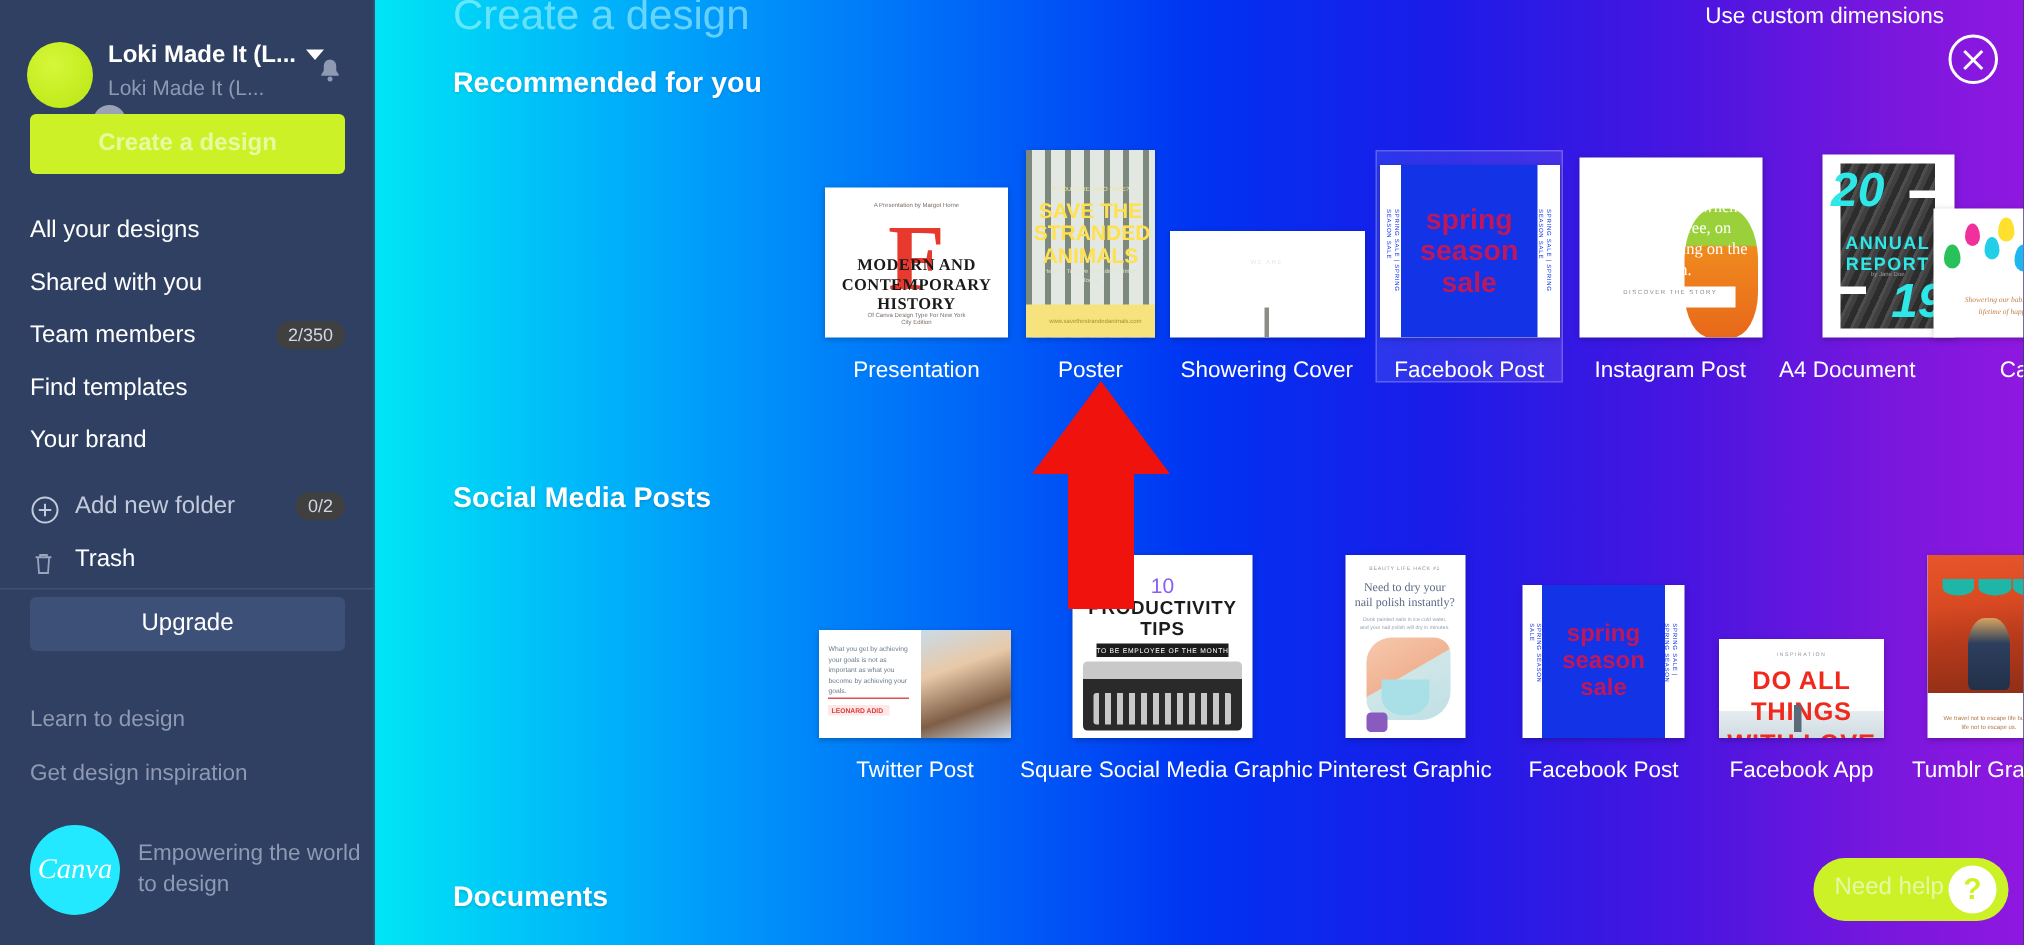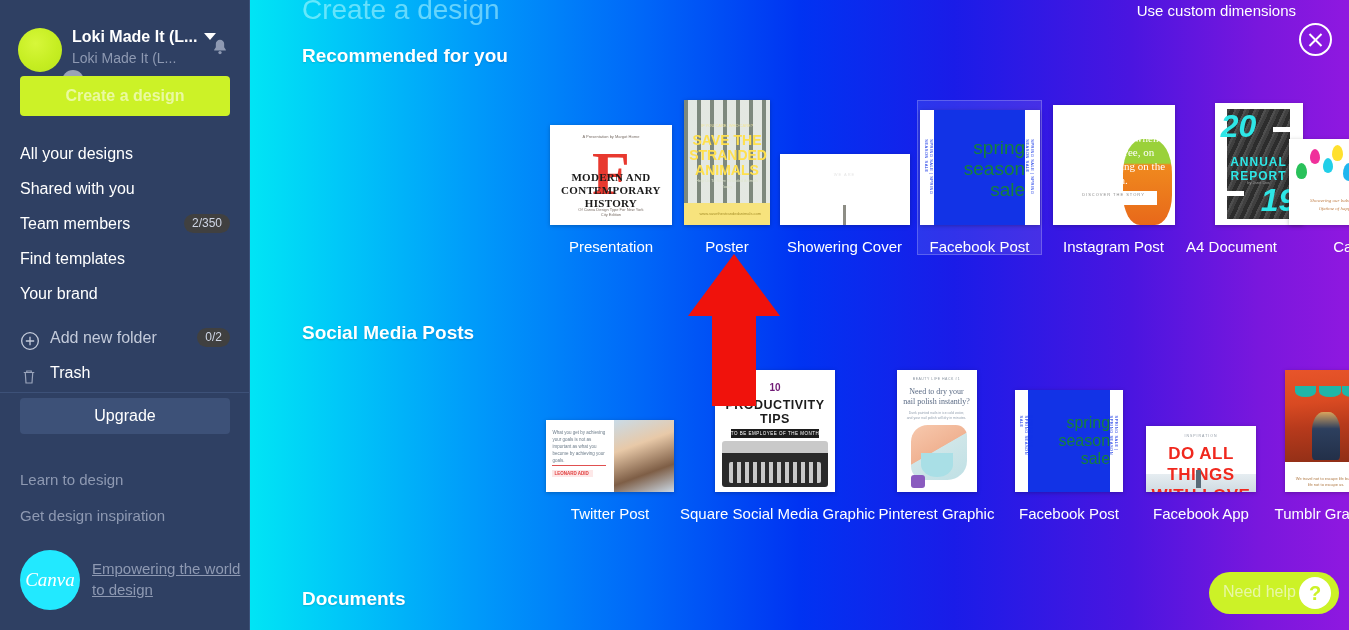--- a/index.html
+++ b/index.html
@@ -80,21 +80,21 @@
 
   .brand { position:absolute; left:20px; top:550px; width:230px; height:62px; }
   .brand-logo {
     position:absolute; left:0; top:0; width:60px; height:60px; border-radius:50%;
     background:#22e9ff;
     color:#ffffff; font-family:"Liberation Serif", serif; font-style:italic;
     font-size:19px; display:flex; align-items:center; justify-content:center;
   }
   .brand-text {
     position:absolute; left:72px; top:8px; width:150px;
-    color:#8e99b2; font-size:15px; line-height:21px;text-decoration:underline;
+    color:#8e99b2; font-size:15px; line-height:21px;
   }
 
   
   .main {
     position:absolute; left:250px; top:0; width:1099px; height:630px;
     background:linear-gradient(to right,
        #00e5f5 0%, #00c8f8 8%, #009cfa 20%, #0066f8 36%,
        #0033f2 50%, #1a1ce8 64%, #4a15e0 80%, #7a17dd 92%, #8f18e0 100%);
     overflow:hidden;
   }
@@ -176,21 +176,21 @@
   .t-fbcover .scr {
     position:absolute; left:0; top:36%; width:100%; text-align:center;
     color:#ffffff; font-family:"Liberation Serif",serif; font-style:italic; font-size:20px;
   }
   .t-fbcover .pole { position:absolute; left:49%; bottom:0; width:3px; height:28%; background:#8d8d85; }
 
   .t-spring { position:relative; background:#ffffff; }
   .t-spring .mid { position:absolute; left:12%; top:0; width:76%; height:100%; background:#1233e6; }
   .t-spring .txt {
     position:absolute; left:12%; top:50%; transform:translateY(-50%); width:76%;
-    text-align:right; color:#15803d; font-weight:normal; font-size:19px; line-height:21px;
+    text-align:center; color:#be185d; font-weight:bold; font-size:19px; line-height:21px;
   }
   .t-spring .sidetxt {
     position:absolute; top:50%; color:#1233e6; font-size:4px; letter-spacing:.5px;
     writing-mode:vertical-rl; transform:translateY(-50%);
   }
   .t-spring .sidetxt.l { left:3.5%; }
   .t-spring .sidetxt.r { right:3.5%; }
 
   .t-insta { position:relative; background:linear-gradient(180deg,#5fd0c8 0%,#7fd8c0 45%,#e4b95f 72%,#d9a64f 100%); }
   .t-insta .pine {
@@ -229,21 +229,21 @@
   .t-twitter { position:relative; background:#ffffff; }
   .t-twitter .photo { position:absolute; right:0; top:0; width:47%; height:100%;
       background:linear-gradient(160deg,#c9dbe8 0%,#e8c9a8 35%,#7e5e46 70%,#cbd9e6 100%); }
   .t-twitter .txt { position:absolute; left:5%; top:12%; width:42%; color:#6a7a88; font-size:4.5px; line-height:7px; }
   .t-twitter .line { position:absolute; left:5%; top:62%; width:42%; height:1px; background:#e05050; }
   .t-twitter .tag { position:absolute; left:5%; top:70%; width:32%; height:9%; background:#fde8e8; }
   .t-twitter .tag span { color:#e03b3b; font-size:4.5px; font-weight:bold; padding-left:2px; line-height:1.6; display:block; }
 
   .t-square { position:relative; background:#e9e9e7; }
   .t-square .ten { position:absolute; left:0; top:10%; width:100%; text-align:center;
-      color:#701a75; font-weight:bold; font-size:10px; }
+      color:#8b5cf6; font-weight:normal; font-size:14px; }
   .t-square .tips { position:absolute; left:0; top:23%; width:100%; text-align:center;
       color:#1c1c1c; font-weight:bold; font-size:12.5px; line-height:14px; letter-spacing:.5px; }
   .t-square .band { position:absolute; left:13%; top:48%; width:74%; height:8%; background:#1c1c1c;
       color:#ffffff; font-size:4.5px; text-align:center; line-height:2.2; letter-spacing:.5px; }
   .t-square .tw { position:absolute; left:6%; bottom:4%; width:88%; height:38%;
       background:linear-gradient(180deg,#c9c9c9 0 25%,#2a2a2a 25% 100%); border-radius:3px; }
   .t-square .keys { position:absolute; left:12%; bottom:7%; width:76%; height:18%;
       background:repeating-linear-gradient(90deg,#f0f0f0 0 4px, #2a2a2a 4px 8px); opacity:.8; border-radius:2px; }
 
   .t-pin { position:relative; background:linear-gradient(180deg,#eef4fa 0%,#e3eef6 45%,#cfe4ee 100%); }

